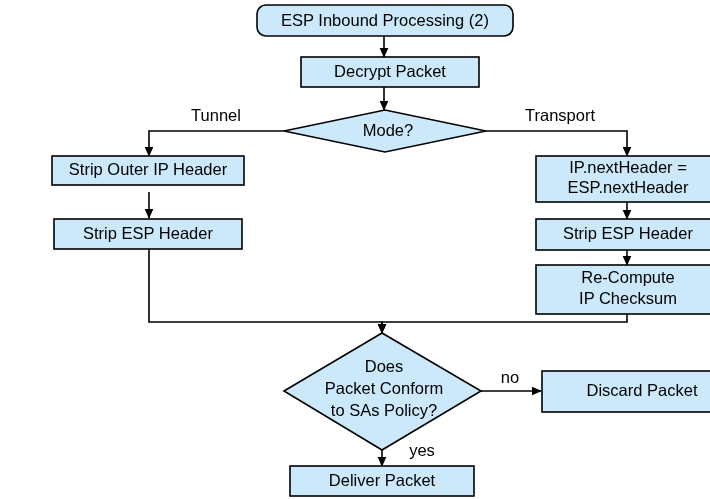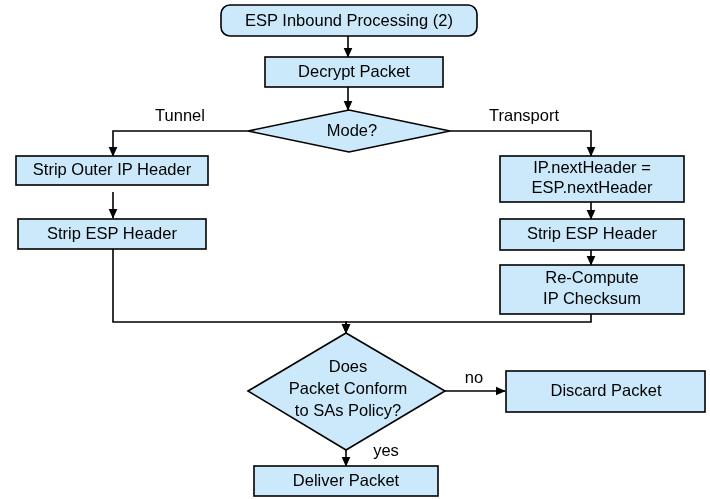--- a/index.html
+++ b/index.html
@@ -10,20 +10,21 @@
   body {
     width: 710px;
     height: 499px;
     font-family: "Liberation Sans", sans-serif;
     overflow: hidden;
   }
   #flow-root {
     position: relative;
     width: 606px;
     height: 499px;
+    padding-left: 36px;
   }
   svg.flow-canvas {
     display: block;
     width: 710px;
     height: 499px;
   }
   .node-shape {
     fill: #cbe9fa;
     stroke: #000000;
     stroke-width: 1.6;

